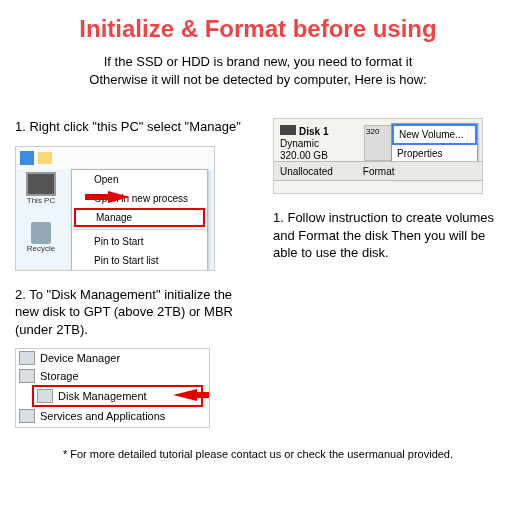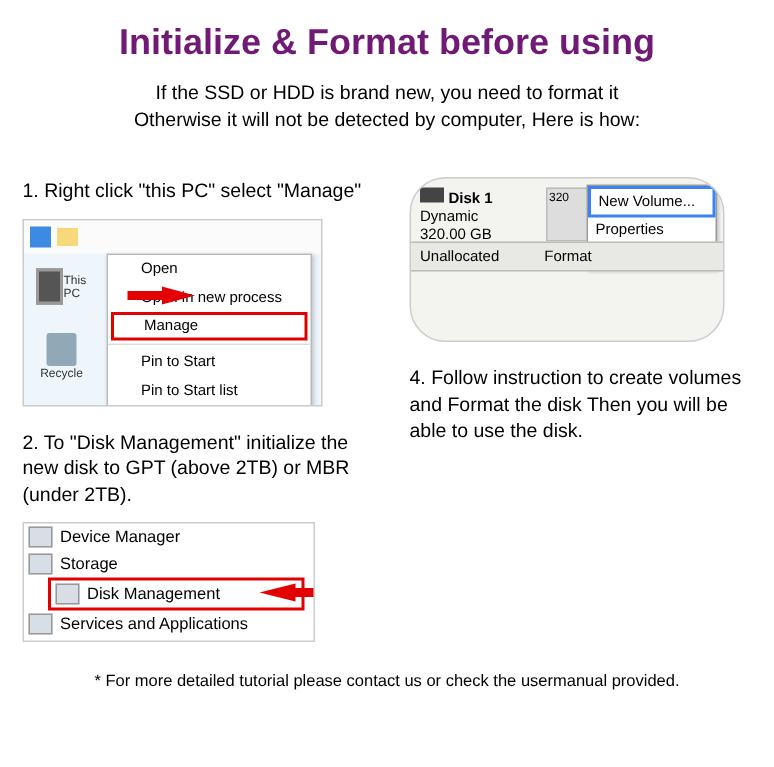--- a/index.html
+++ b/index.html
@@ -6,21 +6,21 @@
     margin: 0;
     padding: 15px;
     width: 516px;
     box-sizing: border-box;
     font-family: Arial, sans-serif;
     background: #fff;
     color: #000;
   }
   .title {
     text-align: center;
-    color: #701a75;
+    color: #ef4444;
     font-size: 24px;
     font-weight: bold;
     margin: 0 0 10px 0;
   }
   .subtitle {
     text-align: center;
     font-size: 13px;
     line-height: 1.35;
     margin-bottom: 30px;
   }
@@ -53,21 +53,21 @@
   }
   .taskbar-row {
     height: 22px;
     background: #fbfbfb;
     display:flex;align-items:center;padding:0 4px;gap:4px;
   }
   .win-tile {width:14px;height:14px;background:#3c8ae3;}
   .folder-tile{width:14px;height:12px;background:#f7d97c;}
   .tp-icon {
     position:absolute; top:25px; left:8px; width:34px; height:38px;
-    display:flex;flex-direction:row;align-items:center;
+    display:flex;flex-direction:column;align-items:center;
     font-size:8px;color:#333;
   }
   .tp-icon .pc-g{width:26px;height:20px;background:#555;border:2px solid #999;}
   .rb-icon{
     position:absolute;top:75px;left:8px;width:34px;font-size:8px;color:#333;
     display:flex;flex-direction:column;align-items:center;
   }
   .rb-icon .bin{width:20px;height:22px;background:#91a8b7;border-radius:2px;}
   .menu1{
     position:absolute;left:55px;top:22px;width:135px;background:#fff;
@@ -84,23 +84,22 @@
   .red-arrow-r{
     position:absolute;left:92px;top:44px;
     width:0;height:0;border-top:6px solid transparent;border-bottom:6px solid transparent;
     border-left:22px solid #e20000;
   }
   .red-arrow-r::before{
     content:"";position:absolute;left:-45px;top:-3px;width:25px;height:6px;background:#e20000;
   }
   
   .shot2{
-    width:210px;height:110px;position:relative;background:#f3f3f0;overflow:hidden;
+    width:210px;height:76px;position:relative;background:#f3f3f0;overflow:hidden;
     font-size:10px;
-    border-radius:24px;
   }
   .disk-lbl{
     position:absolute;top:6px;left:6px;width:80px;line-height:1.2;
   }
   .disk-lbl .d-icon{width:16px;height:10px;background:#444;display:inline-block;margin-right:3px;}
   .alloc-row{
     position:absolute;top:42px;left:0;right:0;height:18px;background:#e8e8e4;
     border-top:1px solid #bbb;border-bottom:1px solid #bbb;
     display:flex;align-items:center;padding-left:6px;gap:30px;
   }
@@ -189,21 +188,21 @@
         <div class="item nv-hl">New Volume...</div>
         <div class="item">Properties</div>
         <div class="item">Help</div>
       </div>
       <div class="alloc-row">
         <span>Unallocated</span>
         <span>Format</span>
       </div>
     </div>
 
-    <div class="step-text">4. Follow instruction to create volumes and Format the disk Then you will be able to use the disk.</div>
+    <div class="step-text">1. Follow instruction to create volumes and Format the disk Then you will be able to use the disk.</div>
   </div>
 </div>
 
 <div class="shot shot3">
   <div class="tree-item">
     <span class="ti-icon"></span>
     <span>Device Manager</span>
   </div>
   <div class="tree-item">
     <span class="ti-icon"></span>

